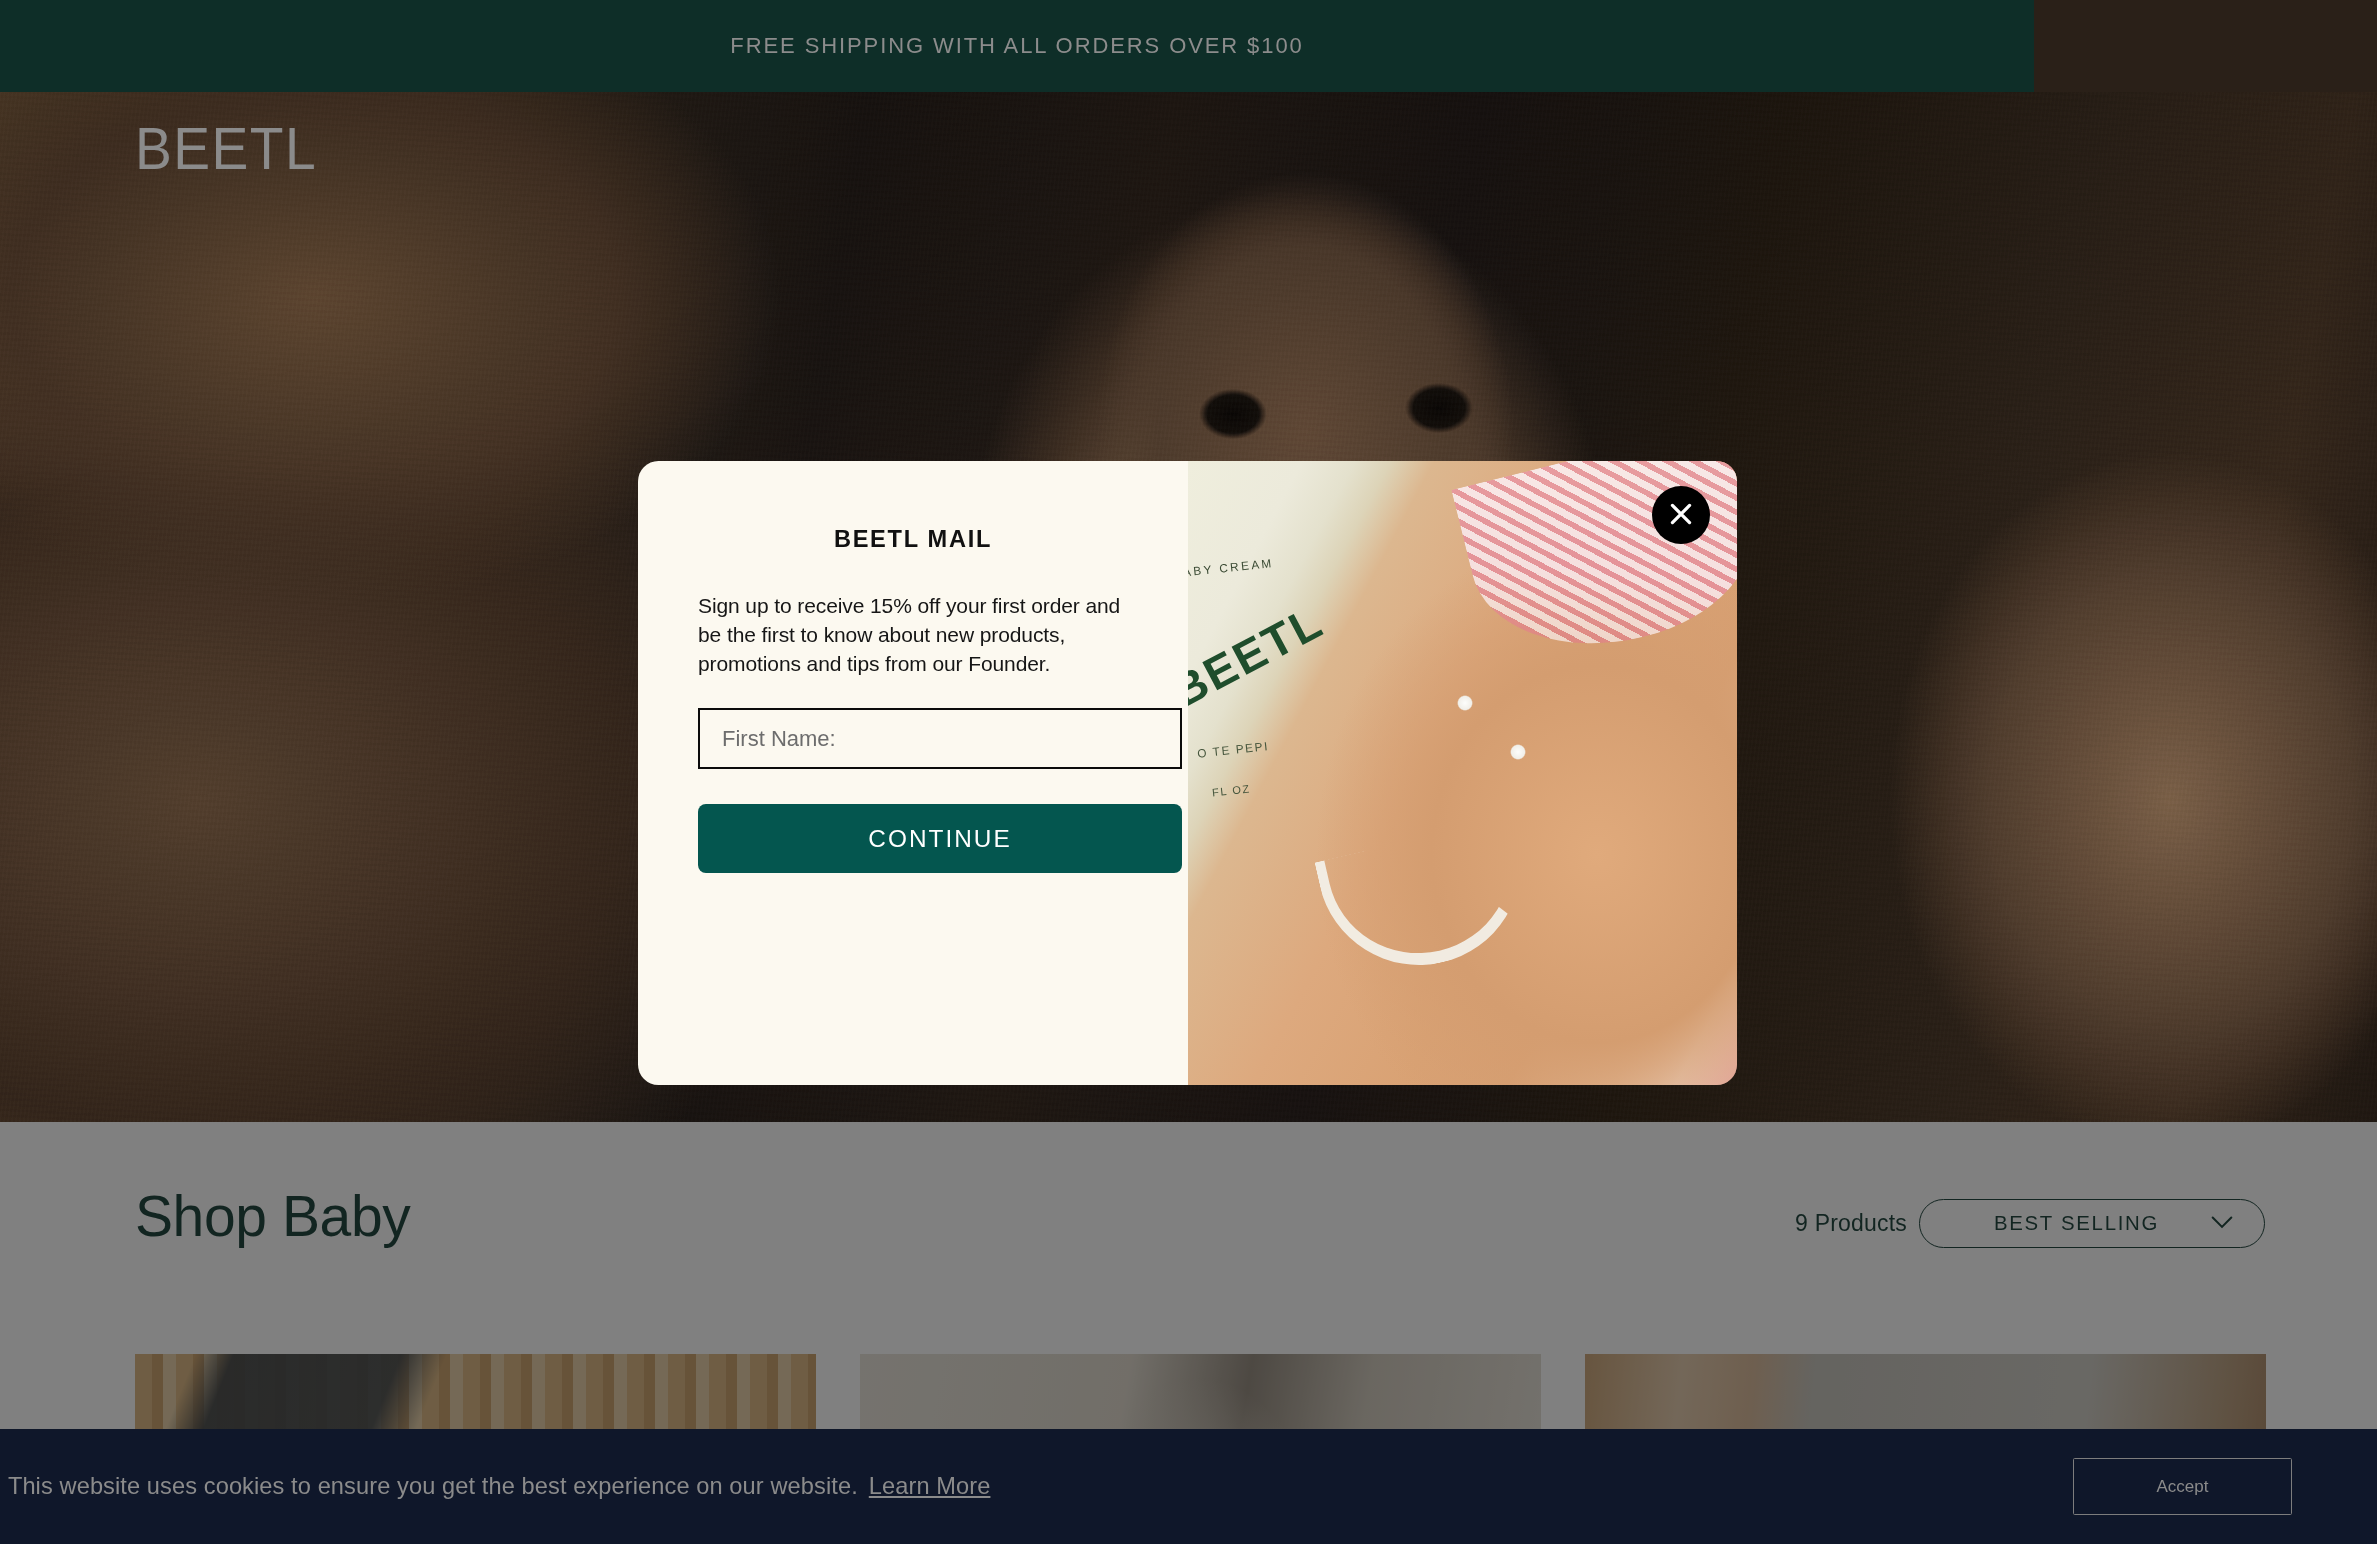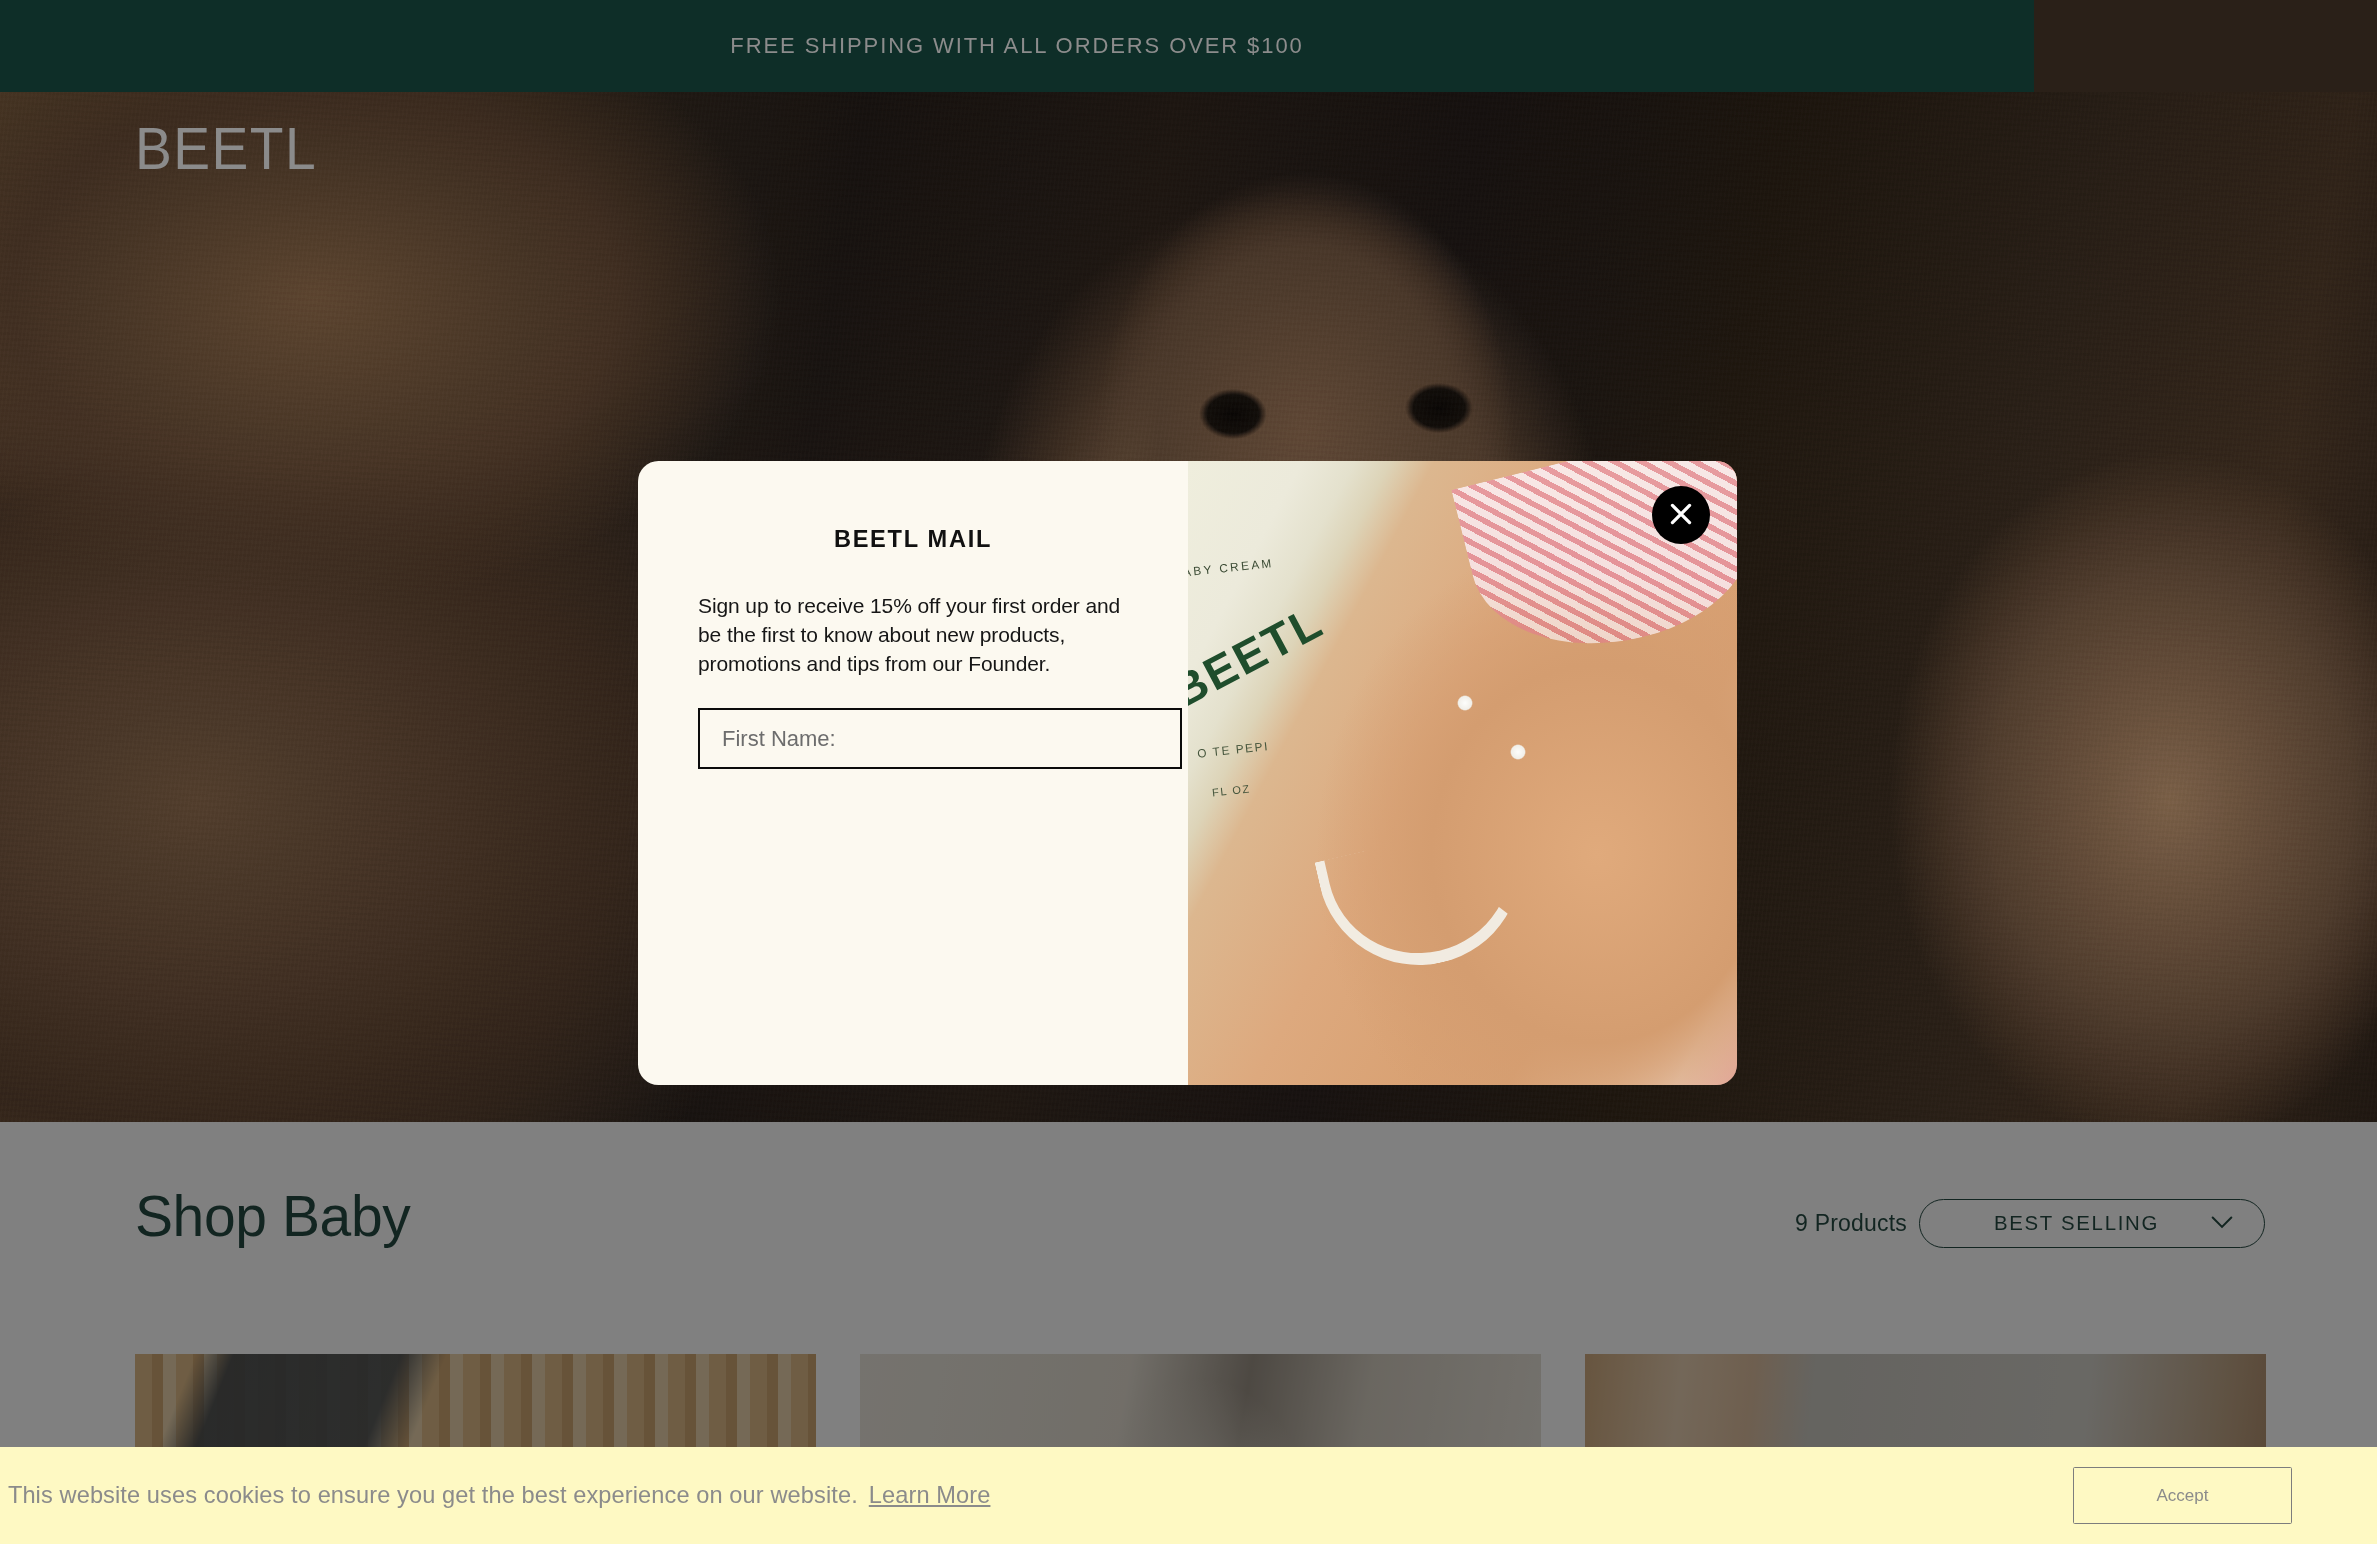--- a/index.html
+++ b/index.html
@@ -422,22 +422,22 @@
     z-index: 3;
     pointer-events: none;
   }
 
   
   .cookie-bar {
     position: absolute;
     left: 0;
     bottom: 0;
     width: 2377px;
-    height: 97px;
-    background: #fef9c3;
+    height: 115px;
+    background: #0f172a;
     z-index: 30;
     display: flex;
     align-items: center;
   }
   .cookie-text {
     position: absolute;
     left: 7.9px;
     font-size: 23.6px;
     color: #8b8b8b;
     font-family: "Liberation Sans Narrow", "Liberation Sans", sans-serif;
@@ -522,20 +522,21 @@
     </div>
 
     <div class="shop-overlay"></div>
   </div>
 
   <div class="modal">
     <div class="modal-left">
       <div class="modal-title">BEETL MAIL</div>
       <p class="modal-body">Sign up to receive 15% off your first order and be the first to know about new products, promotions and tips from our Founder.</p>
       <input class="field" type="text" placeholder="First Name:" style="">
+      <button class="continue-btn">CONTINUE</button>
     </div>
 
     <div class="modal-right">
       <div class="modal-photo">
         <div class="pink-cloth"></div>
         <div class="bottle-label">
           <div class="bottle-sub">BABY CREAM</div>
           <div class="bottle-brand">BEETL</div>
           <div class="bottle-sub2">O TE PEPI</div>
           <div class="bottle-sub3">FL OZ</div>

